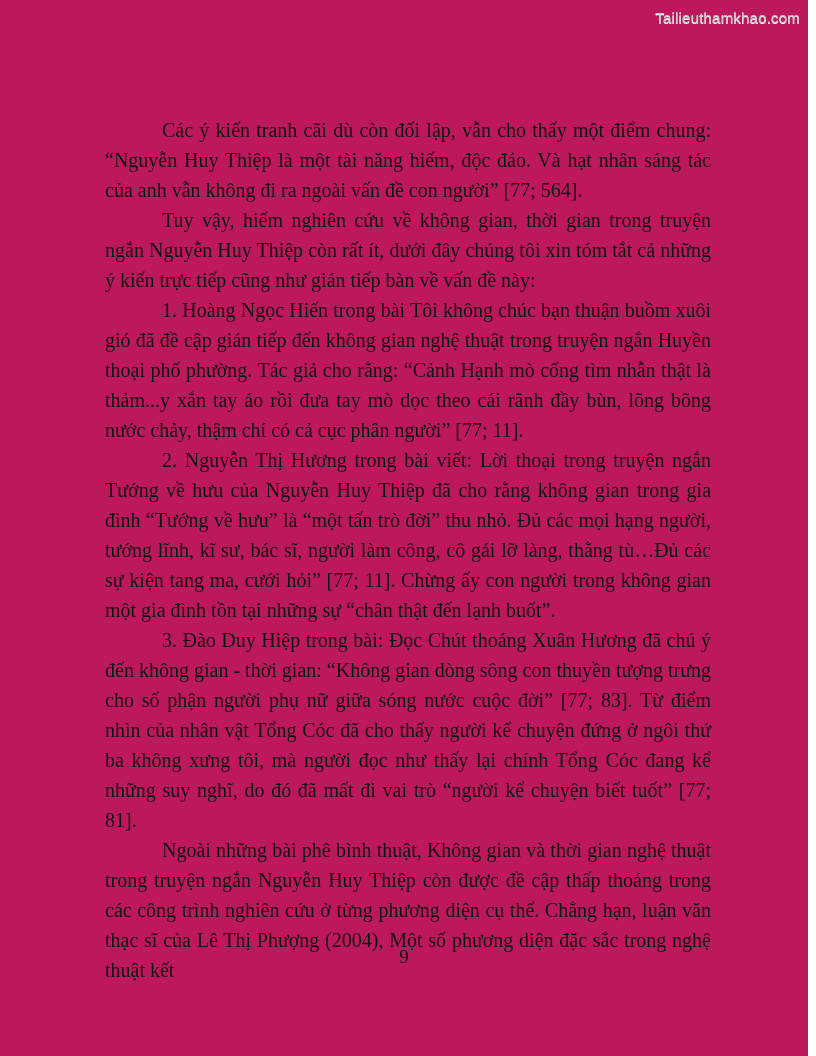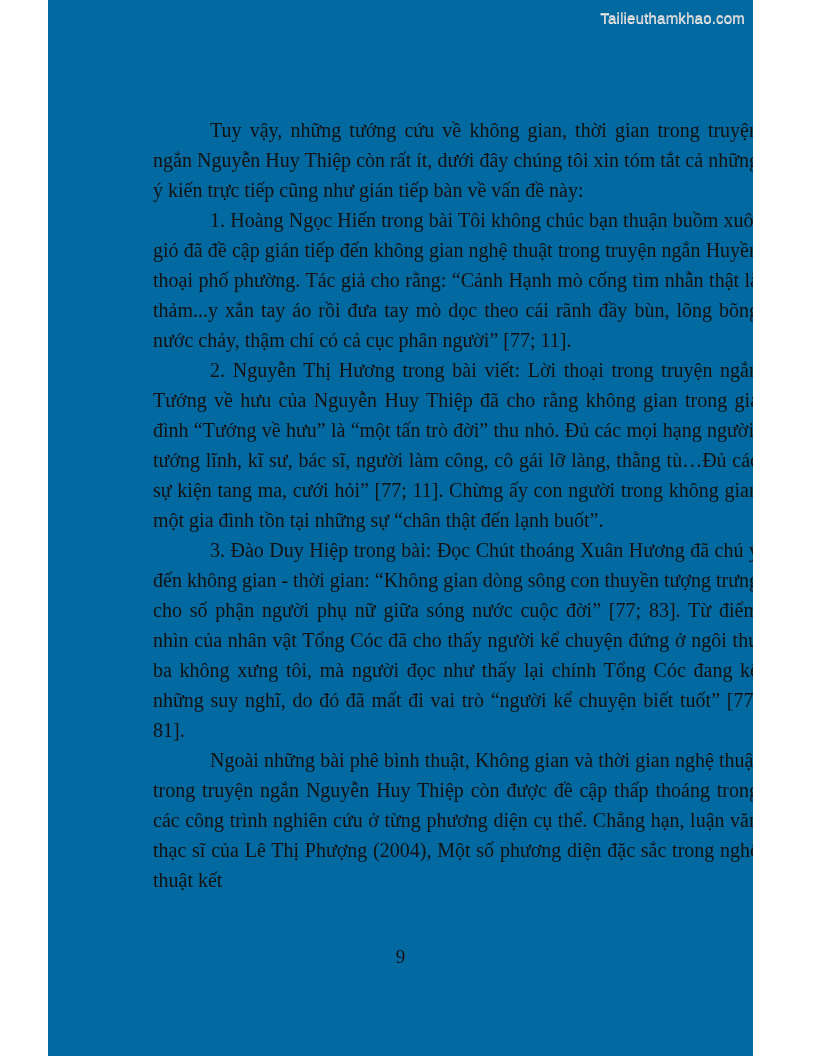--- a/index.html
+++ b/index.html
@@ -2,27 +2,26 @@
 <html lang="vi"><head>
 <meta charset="utf-8">
 <style>
   html, body {
     margin: 0;
     padding: 0;
     background: #ffffff;
   }
   .page {
     position: relative;
-    width: 705px;
+    width: 808px;
     height: 1056px;
-    background: #0369a1;
+    background: #be185d;
     overflow: hidden;
     font-family: "Liberation Serif", "DejaVu Serif", serif;
     color: #121212;
-    margin-left: 48px;
   }
   .watermark {
     position: absolute;
     top: 9px;
     right: 8px;
     font-family: "Liberation Sans", "DejaVu Sans", sans-serif;
     font-size: 15px;
     color: #cbcbcb;
     letter-spacing: 0.2px;
     text-shadow: 0 1px 0 #ffffff;
@@ -54,21 +53,22 @@
   }
 </style>
 </head>
 <body>
 
 <div class="page">
 
   <div class="watermark">Tailieuthamkhao.com</div>
 
   <div class="content">
-    <p class="para"><span>Tuy vậy, những tướng cứu về </span><span class="italic">không gian, thời gian</span><span> trong truyện ngắn Nguyễn Huy Thiệp còn rất ít, dưới đây chúng tôi xin tóm tắt cả những ý kiến trực tiếp cũng như gián tiếp bàn về vấn đề này:</span></p>
+    <p class="para"><span>Các ý kiến tranh cãi dù còn đối lập, vẫn cho thấy một điểm chung: “Nguyễn Huy Thiệp là một tài năng hiếm, độc đáo. Và hạt nhân sáng tác của anh vẫn không đi ra ngoài vấn đề con người” [77; 564].</span></p>
+    <p class="para"><span>Tuy vậy, hiếm nghiên cứu về </span><span class="italic">không gian, thời gian</span><span> trong truyện ngắn Nguyễn Huy Thiệp còn rất ít, dưới đây chúng tôi xin tóm tắt cả những ý kiến trực tiếp cũng như gián tiếp bàn về vấn đề này:</span></p>
     <p class="para"><span>1. Hoàng Ngọc Hiến trong bài </span><span class="italic">Tôi không chúc bạn thuận buồm xuôi gió</span><span> đã đề cập gián tiếp đến không gian nghệ thuật trong truyện ngắn </span><span class="italic">Huyền thoại phố phường.</span><span> Tác giả cho rằng: “Cảnh Hạnh mò cống tìm nhẫn thật là thảm...y xắn tay áo rồi đưa tay mò dọc theo cái rãnh đầy bùn, lõng bõng nước chảy, thậm chí có cả cục phân người” [77; 11].</span></p>
     <p class="para"><span>2. Nguyễn Thị Hương trong bài viết: </span><span class="italic">Lời thoại trong truyện ngắn Tướng về hưu của Nguyễn Huy Thiệp</span><span> đã cho rằng không gian trong gia đình “</span><span class="italic">Tướng về hưu”</span><span> là “một tấn trò đời” thu nhỏ. Đủ các mọi hạng người, tướng lĩnh, kĩ sư, bác sĩ, người làm công, cô gái lỡ làng, thằng tù…Đủ các sự kiện tang ma, cưới hỏi” [77; 11]. Chừng ấy con người trong không gian một gia đình tồn tại những sự “chân thật đến lạnh buốt”.</span></p>
     <p class="para"><span>3. Đào Duy Hiệp trong bài: </span><span class="italic">Đọc Chút thoáng Xuân Hương</span><span> đã chú ý đến không gian - thời gian: “Không gian dòng sông con thuyền tượng trưng cho số phận người phụ nữ giữa sóng nước cuộc đời” [77; 83]. Từ điểm nhìn của nhân vật Tổng Cóc đã cho thấy người kể chuyện đứng ở ngôi thứ ba không xưng tôi, mà người đọc như thấy lại chính Tổng Cóc đang kể những suy nghĩ, do đó đã mất đi vai trò “người kể chuyện biết tuốt” [77; 81].</span></p>
     <p class="para"><span>Ngoài những bài phê bình thuật, </span><span class="italic">Không gian và thời gian nghệ thuật</span><span> trong truyện ngắn Nguyễn Huy Thiệp còn được đề cập thấp thoáng trong các công trình nghiên cứu ở từng phương diện cụ thể. Chẳng hạn, luận văn thạc sĩ của Lê Thị Phượng (2004), </span><span class="italic">Một số phương diện đặc sắc trong nghệ thuật kết</span></p>
   </div>
 
   <div class="footer">9</div>
 
 </div>
 

